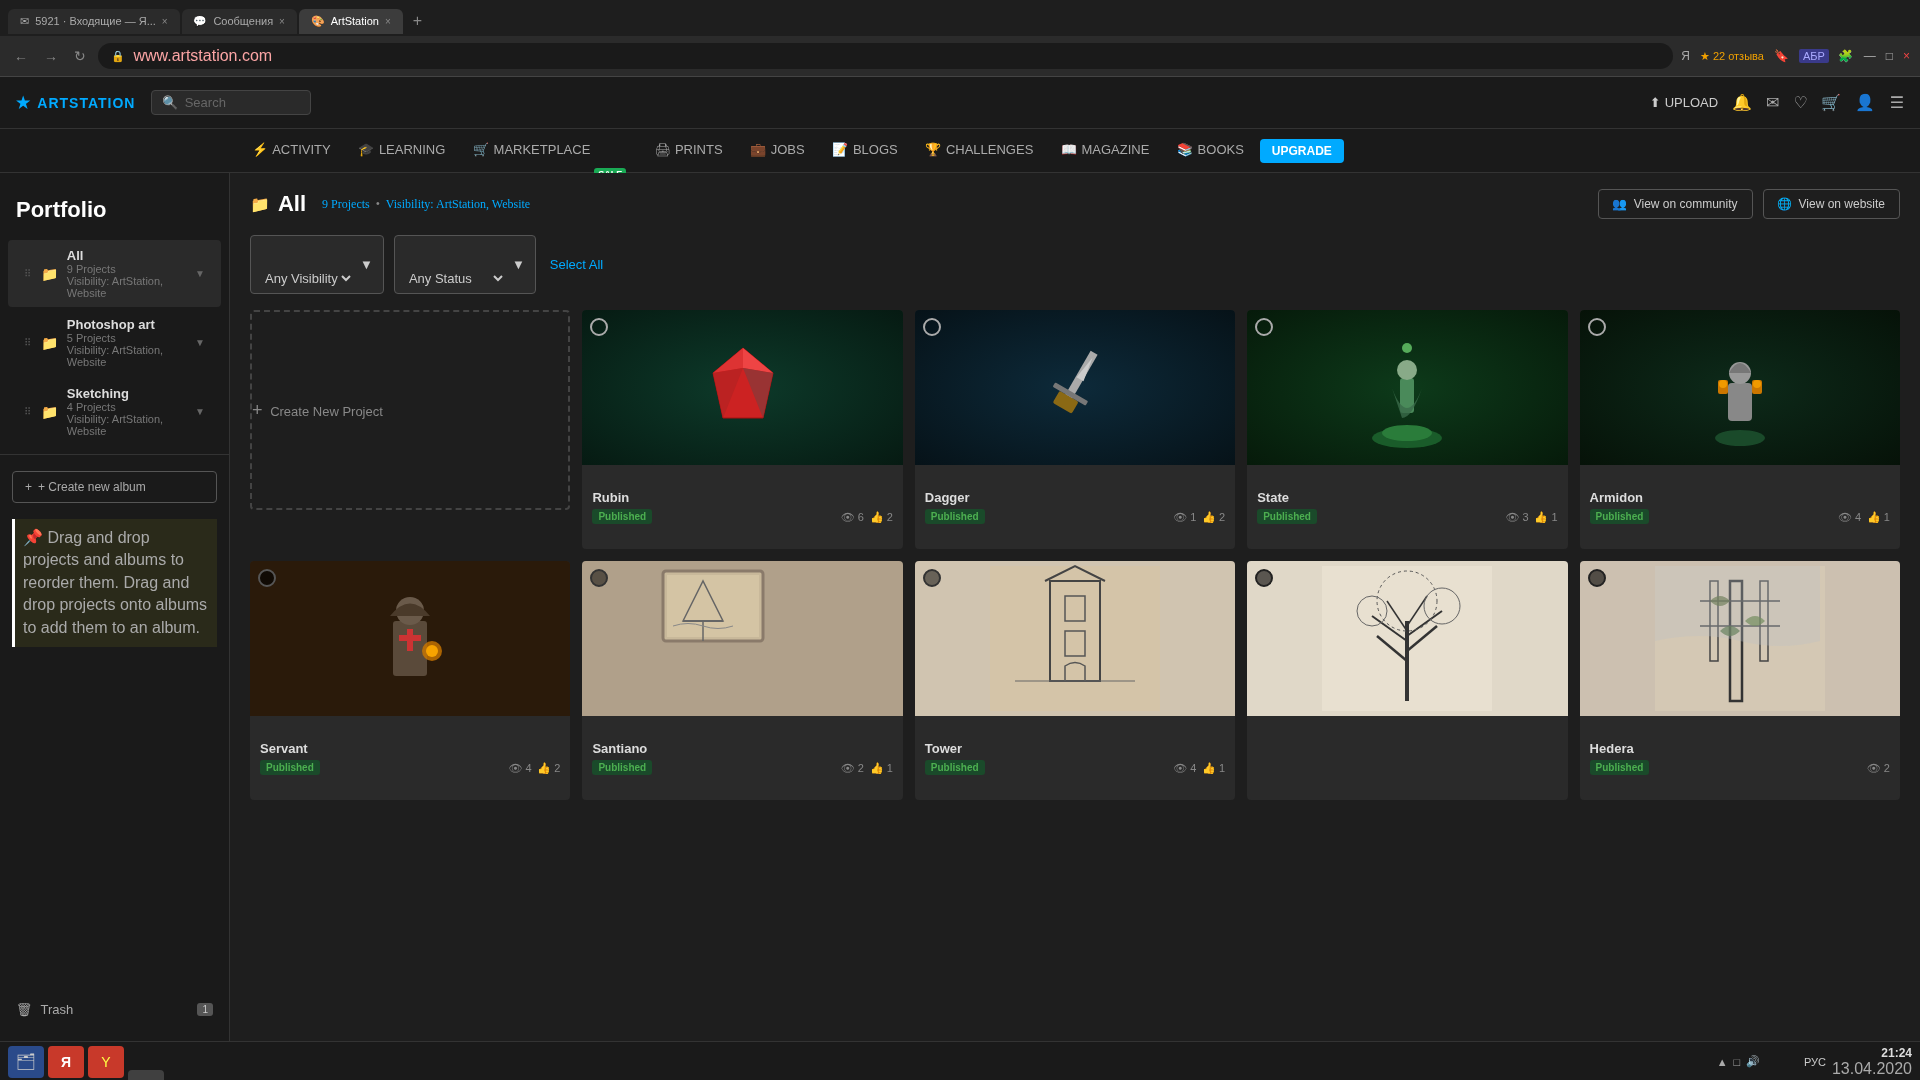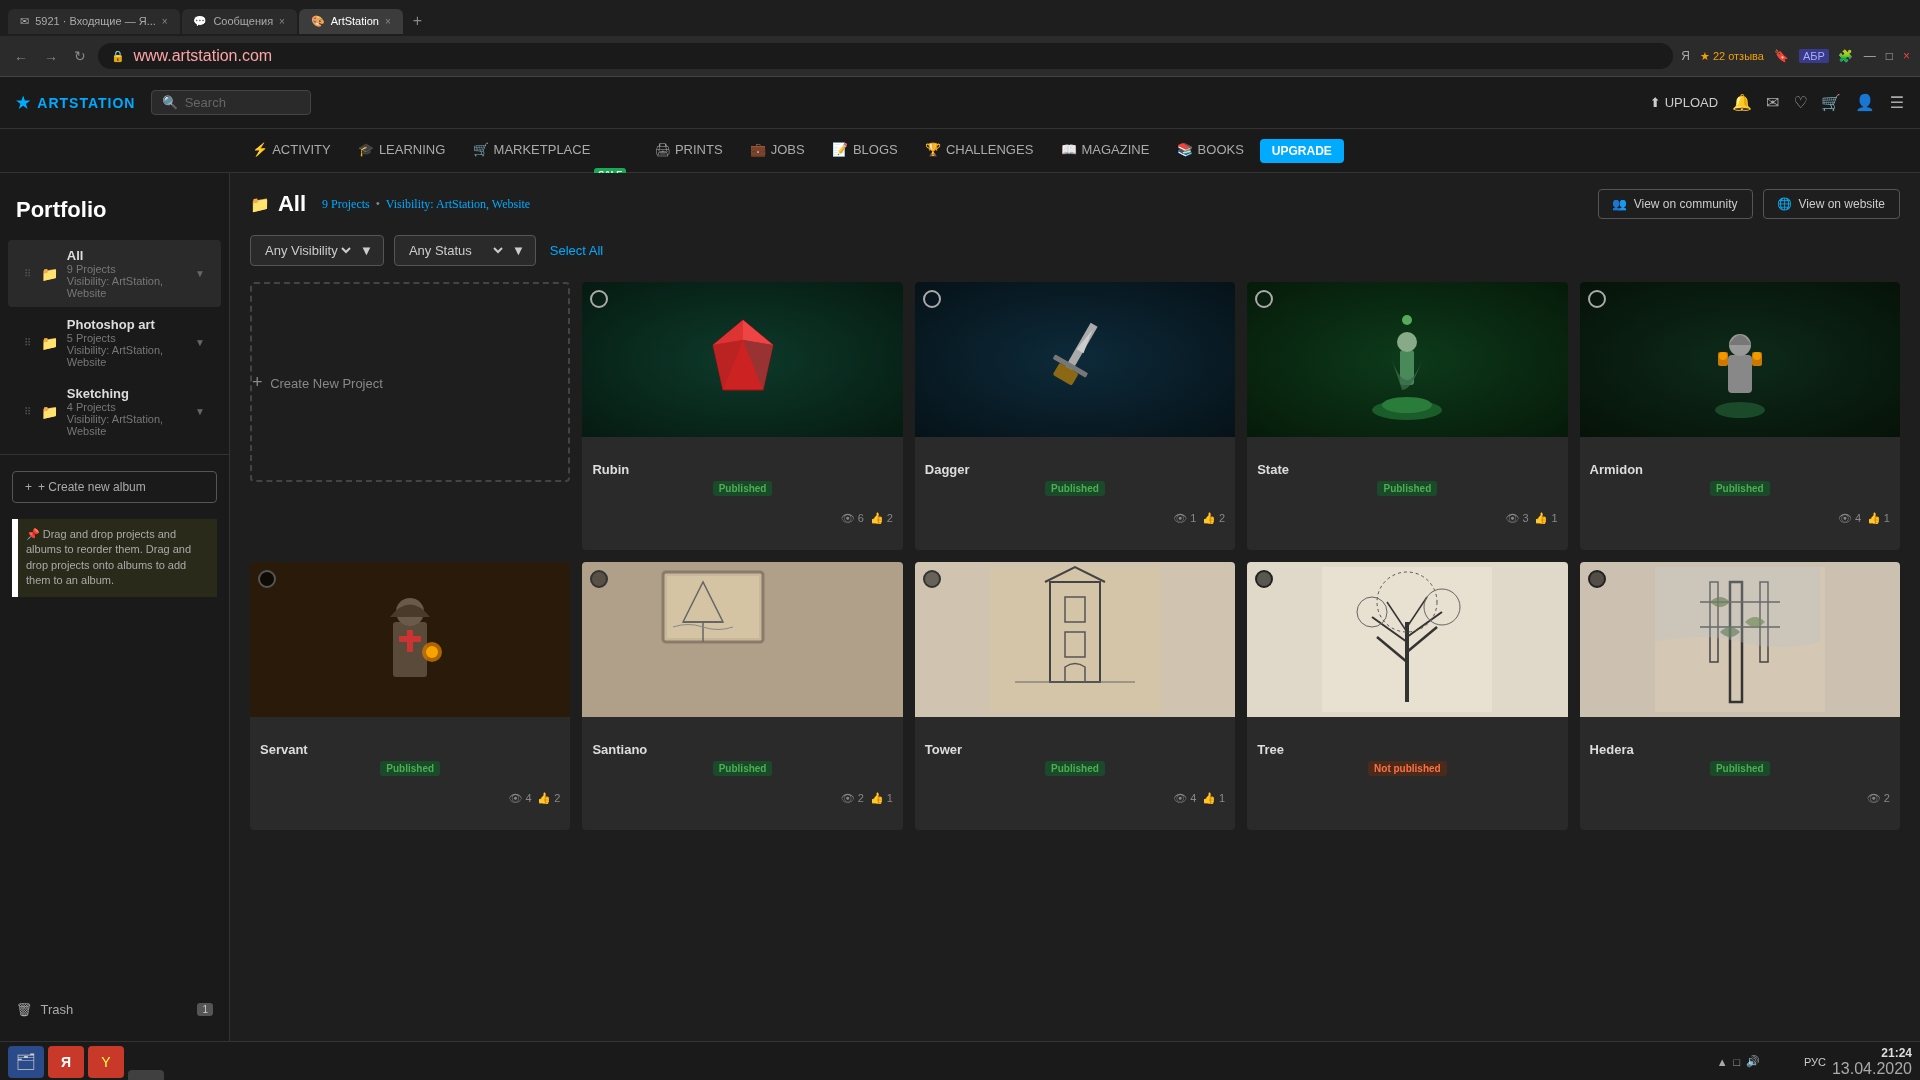--- a/index.html
+++ b/index.html
@@ -42,52 +42,52 @@
     .sidebar-item { padding: 8px 16px; display: flex; align-items: center; gap: 8px; cursor: pointer; border-radius: 4px; margin: 1px 8px; color: #bbb; }
     .sidebar-item.active { background: #2a2a2a; }
     .sidebar-item-icon { font-size: 14px; color: #888; }
     .sidebar-item-info { flex: 1; }
     .sidebar-item-name { font-size: 13px; font-weight: 600; color: #ddd; }
     .sidebar-item-sub { font-size: 11px; color: #777; }
     .sidebar-item-arrow { font-size: 10px; color: #666; }
     .sidebar-drag { font-size: 10px; color: #555; margin-right: 2px; }
     .sidebar-divider { height: 1px; background: #333; margin: 8px 0; }
     .create-album-btn { margin: 8px 12px; padding: 8px 12px; border: 1px solid #555; border-radius: 4px; display: flex; align-items: center; gap: 6px; cursor: pointer; color: #aaa; font-size: 12px; }
-    .sidebar-tip { margin: 8px 12px; background: #2a2a1a; border-left: 6px solid #ffffff; padding: 8px; font-size: 11px; color: #aaa; line-height: 1.4; }
+    .sidebar-tip { margin: 8px 12px; background: #2a2a1a; border-left: 3px solid #ffffff; padding: 8px; font-size: 16px; color: #aaa; line-height: 1.4; }
     .sidebar-tip .tip-icon { color: #cc9900; }
     .sidebar-trash { margin-top: auto; padding: 8px 16px; display: flex; align-items: center; gap: 8px; cursor: pointer; color: #aaa; }
     .trash-badge { background: #555; color: #ccc; font-size: 10px; padding: 1px 5px; border-radius: 3px; margin-left: auto; }
 
     
     .main-content { flex: 1; background: #1e1e1e; overflow-y: auto; padding: 16px 20px; }
     .content-header { display: flex; align-items: center; margin-bottom: 16px; }
     .content-title-row { display: flex; align-items: center; gap: 8px; flex: 1; }
     .folder-icon { font-size: 16px; color: #aaa; }
     .content-title { font-size: 22px; font-weight: bold; color: #fff; }
     .breadcrumb { color: #888; font-size: 12px; margin-left: 8px; font-family: Liberation Serif, serif; }
     .breadcrumb span { color: #00aaff; cursor: pointer; }
     .header-btns { display: flex; gap: 10px; }
     .header-btn { display: flex; align-items: center; gap: 6px; padding: 7px 14px; border: 1px solid #555; border-radius: 4px; color: #ccc; font-size: 12px; cursor: pointer; background: transparent; white-space: nowrap; }
 
     
     .filters { display: flex; align-items: center; gap: 10px; margin-bottom: 16px; }
     .filter-select { background: #2a2a2a; border: 1px solid #555; border-radius: 4px; color: #ccc; padding: 6px 10px; font-size: 13px; cursor: pointer; display: flex; align-items: center; gap: 6px; }
-    .filter-select select { background: transparent; border: none; color: #ccc; font-size: 13px; outline: none; cursor: pointer; }
+    .filter-select select { background: transparent; border: none; color: #ccc; font-size: 13px; outline: none; cursor: pointer; margin-top: 28px; }
     .select-all-link { color: #00aaff; font-size: 13px; cursor: pointer; margin-left: 4px; }
 
     
     .projects-grid { display: grid; grid-template-columns: repeat(5, 1fr); gap: 12px; }
     .project-card { background: #2a2a2a; border-radius: 4px; overflow: hidden; cursor: pointer; position: relative; }
     .project-thumb { width: 100%; height: 155px; object-fit: cover; background: #1a3a2a; display: flex; align-items: center; justify-content: center; position: relative; overflow: hidden; }
     .project-select { position: absolute; top: 8px; left: 8px; width: 18px; height: 18px; border-radius: 50%; border: 2px solid #aaa; background: transparent; cursor: pointer; }
     .project-select.dark { border-color: #333; background: rgba(0,0,0,0.5); }
     .project-select.filled { background: #555; border-color: #555; }
     .project-info { padding: 25px 10px; }
     .project-name { font-size: 13px; font-weight: 600; color: #ddd; margin-bottom: 4px; }
-    .project-meta { display: flex; align-items: center; gap: 16px; flex-direction: column; }
+    .project-meta { display: flex; align-items: flex-end; gap: 16px; }
     .status-badge { font-size: 10px; padding: 2px 6px; border-radius: 3px; font-weight: 600; }
     .status-published { background: #1a4a2a; color: #4caf50; }
     .status-not-published { background: #4a2a1a; color: #ff7043; }
     .project-stats { display: flex; align-items: center; gap: 6px; color: #888; font-size: 11px; margin-left: auto; }
     .stat-item { display: flex; align-items: center; gap: 2px; }
 
     
     .create-project-card { border: 2px dashed #444; background: transparent; border-radius: 4px; display: flex; align-items: center; cursor: pointer; height: 200px; }
     .create-project-inner { text-align: center; color: #888; font-size: 13px; }
     .create-project-inner .plus { font-size: 18px; margin-right: 4px; color: #888; }
@@ -522,26 +522,20 @@
             <line x1="90" y1="80" x2="55" y2="55" stroke="#333" stroke-width="2"></line>
             <line x1="90" y1="75" x2="125" y2="50" stroke="#333" stroke-width="2"></line>
             <line x1="90" y1="70" x2="70" y2="40" stroke="#333" stroke-width="1.5"></line>
             <line x1="90" y1="65" x2="110" y2="35" stroke="#333" stroke-width="1.5"></line>
 
             <circle cx="90" cy="40" r="30" fill="none" stroke="#555" stroke-width="1" stroke-dasharray="3,3"></circle>
             <circle cx="55" cy="50" r="15" fill="none" stroke="#666" stroke-width="1"></circle>
             <circle cx="125" cy="45" r="18" fill="none" stroke="#666" stroke-width="1"></circle>
           </svg>
         </div>
-        <div class="project-info">
-          <div class="project-name">Tree</div>
-          <div class="project-meta">
-            <span class="status-badge status-not-published">Not published</span>
-          </div>
-        </div>
       </div>
 
       <div class="project-card">
         <div class="project-thumb" style="background:#ccc0b0">
           <div class="project-select dark" style="position:absolute;top:8px;left:8px;width:18px;height:18px;border-radius:50%;border:2px solid #222;background:rgba(0,0,0,0.6);"></div>
           <svg width="180" height="155" viewBox="0 0 180 155">
             <rect x="5" y="5" width="170" height="145" fill="#d4c8b4"></rect>
 
             <rect x="80" y="20" width="12" height="120" fill="none" stroke="#333" stroke-width="2.5"></rect>
             <rect x="60" y="20" width="8" height="80" fill="none" stroke="#444" stroke-width="1.5"></rect>

